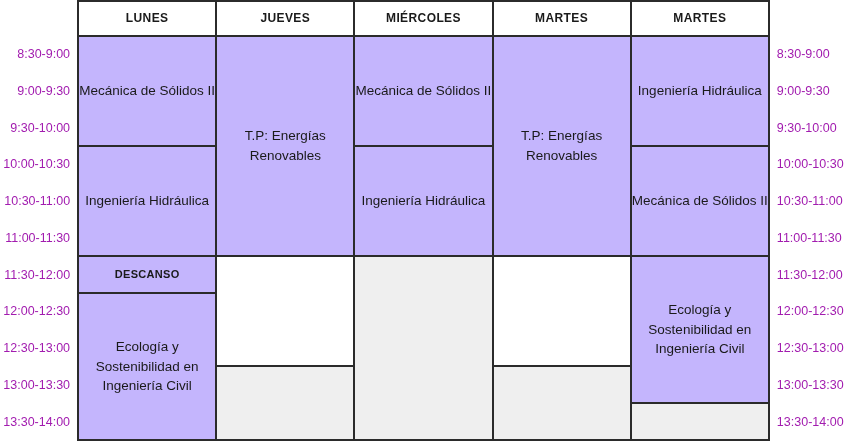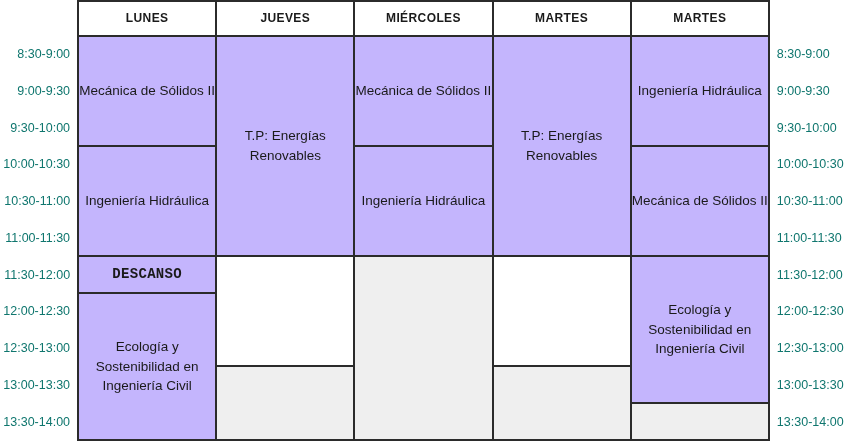--- a/index.html
+++ b/index.html
@@ -30,21 +30,21 @@
     padding: 0;
     margin: 0;
     vertical-align: middle;
     text-align: center;
   }
   
   .time-col {
     width: 78px;
     border: none;
     font-size: 12.5px;
-    color: #0f766e;
+    color: #a21caf;
     white-space: nowrap;
   }
   .time-col.left {
     text-align: right;
     padding-right: 7px;
   }
   .time-col.right {
     text-align: left;
     padding-left: 7px;
   }
@@ -66,23 +66,22 @@
     border: 2px solid #2b2b2b;
     background: #c4b5fd;
     line-height: 1.45;
     padding: 2px 4px;
   }
   .cell.empty-grey {
     background: #efefef;
   }
   .cell.break {
     font-weight: bold;
-    font-size: 14px;
+    font-size: 11px;
     letter-spacing: 0.3px;
-    font-family: Liberation Mono, monospace;
   }
   .cell.blank-white {
     background: #ffffff;
   }
   .row-slot { height: 36px; }
   .nb { border: none; background: transparent; }
 </style>
 </head>
 <body>
 

